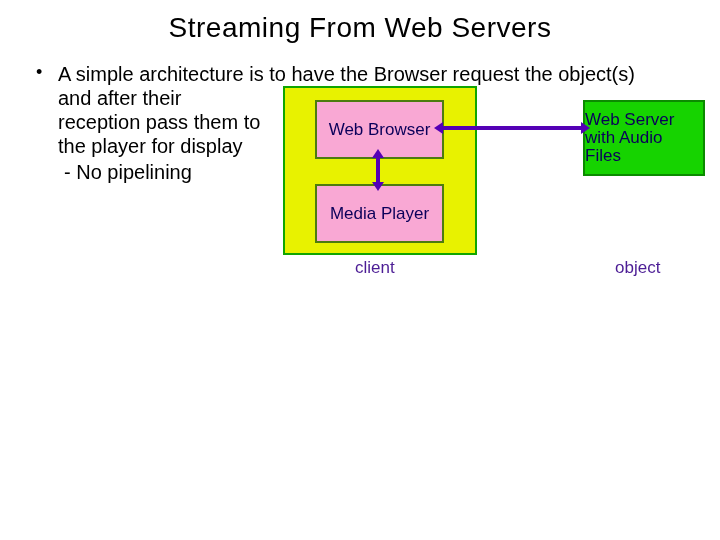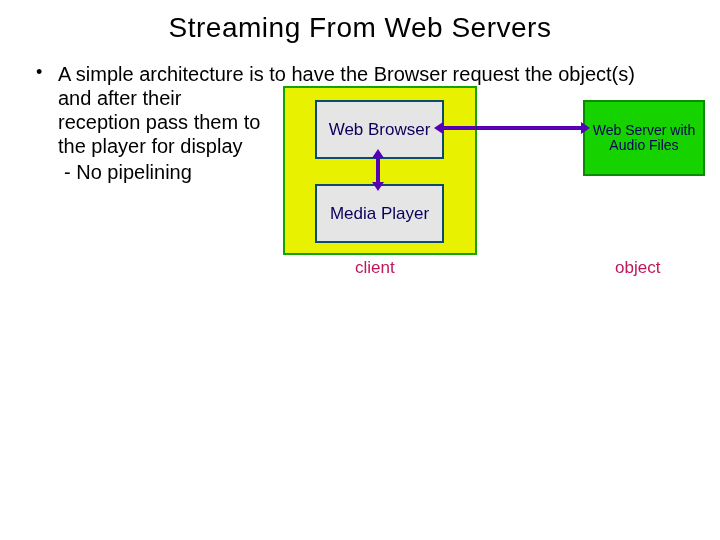--- a/index.html
+++ b/index.html
@@ -49,36 +49,35 @@
   }
   .client-box{
     position:absolute;left:0;top:0;
     width:190px;height:165px;
     background:#e8f200;
     border:2px solid #11a500;
   }
   .inner-box{
     position:absolute;
     width:125px;height:55px;
-    background:#e5e5e5;
-    border:2px solid #0c4a6e;
+    background:#f9a8d4;
+    border:2px solid #4d7c0f;
     display:flex;align-items:center;justify-content:center;
     text-align:center;
     font-size:17px;line-height:1.05;
   }
   .wb{left:32px;top:14px;}
   .mp{left:32px;top:98px;}
   .server-box{
     position:absolute;left:300px;top:14px;
     width:118px;height:72px;
     background:#16d300;
     border:2px solid #0b8b00;
     display:flex;align-items:center;justify-content:center;
-    text-align:center;
-    font-size:14px;line-height:1.05;
+    font-size:17px;line-height:1.05;
   }
   .vlink{
     position:absolute;left:93px;top:71px;
     width:4px;height:27px;background:#5400b5;
   }
   .arrow-up,.arrow-down,.arrow-left,.arrow-right{
     position:absolute;width:0;height:0;
   }
   .arrow-up{border-left:6px solid transparent;border-right:6px solid transparent;border-bottom:9px solid #5400b5;}
   .arrow-down{border-left:6px solid transparent;border-right:6px solid transparent;border-top:9px solid #5400b5;}
@@ -88,21 +87,21 @@
     position:absolute;left:159px;top:40px;
     height:4px;width:141px;background:#5400b5;
   }
   .arrow-left{border-top:6px solid transparent;border-bottom:6px solid transparent;border-right:9px solid #5400b5;}
   .arrow-right{border-top:6px solid transparent;border-bottom:6px solid transparent;border-left:9px solid #5400b5;}
   .ha-left{left:151px;top:36px;}
   .ha-right{left:298px;top:36px;}
   .caption{
     position:absolute;
     font-family:Arial,Helvetica,sans-serif;
-    color:#be185d;font-size:17px;
+    color:#4c1d95;font-size:17px;
   }
   .cap-client{left:72px;top:172px;}
   .cap-server{left:332px;top:172px;}
 </style>
 </head>
 <body>
 
 <h1>Streaming From Web Servers</h1>
 
 <ul class="bullets">

